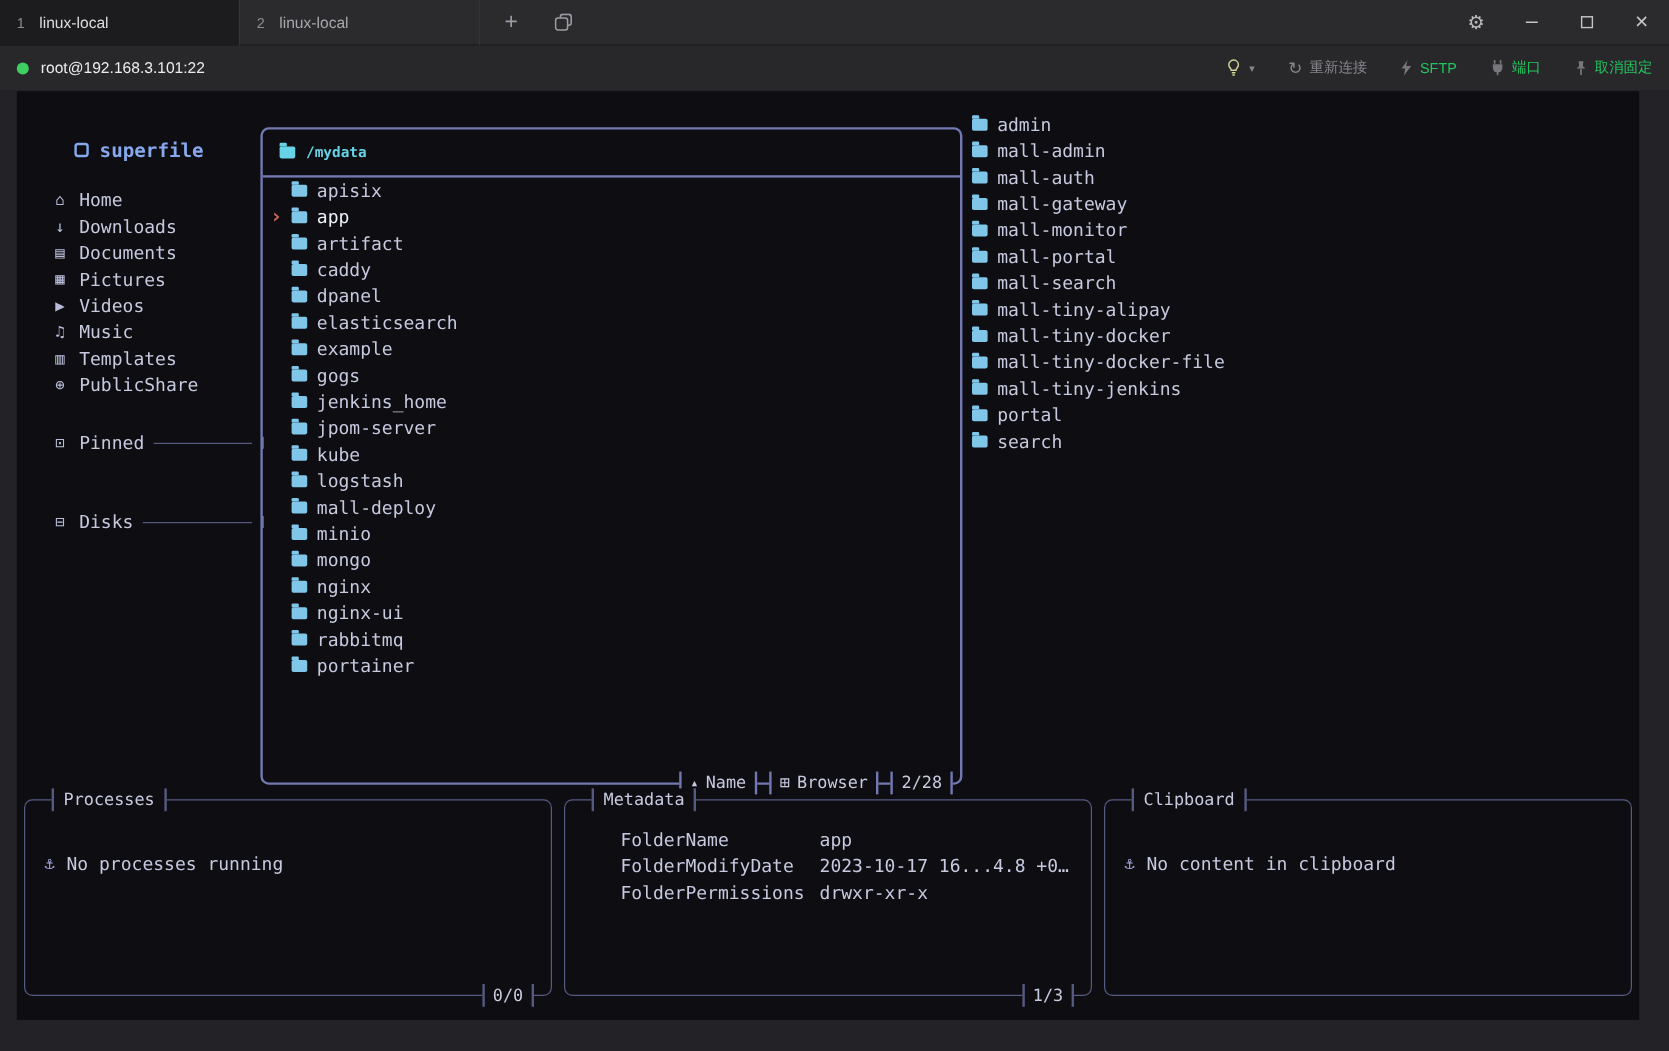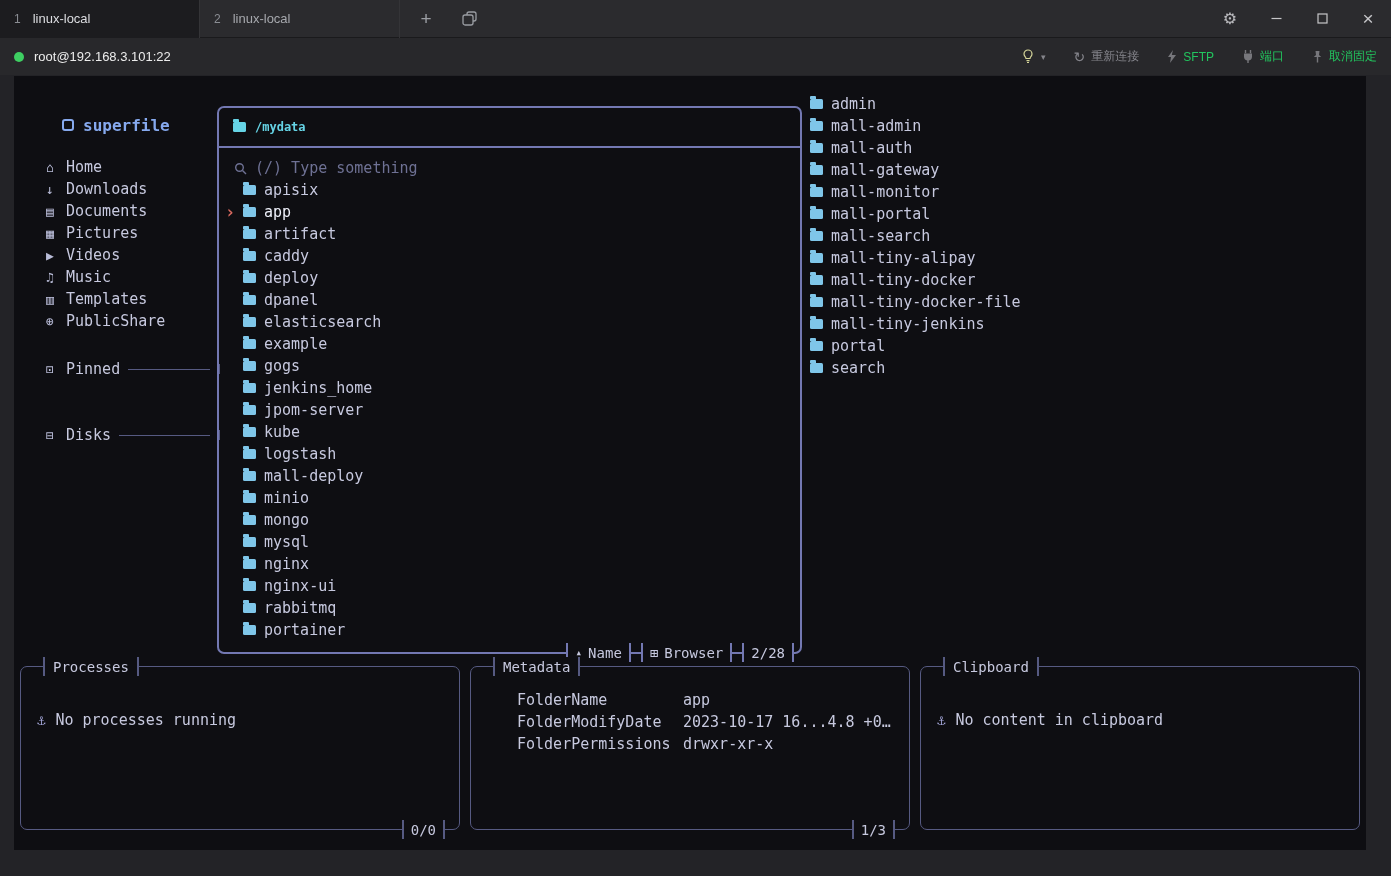--- a/index.html
+++ b/index.html
@@ -237,27 +237,20 @@
       <span class="line"></span>
       <span class="tick"></span>
     </div>
   </div>
 
   <div class="sf-panel">
     <div class="sf-header">
       <span class="fold cyan"></span>
       <span>/mydata</span>
     </div>
-    <div class="sf-search">
-      <svg width="13" height="13" viewBox="0 0 13 13">
-          <circle cx="5.5" cy="5.5" r="3.8" fill="none" stroke="#6e7194" stroke-width="1.4"></circle>
-          <path d="M8.5 8.5 12 12" stroke="#6e7194" stroke-width="1.4"></path>
-        </svg>
-      <span>(/) Type something</span>
-    </div>
     <div class="sf-list">
 
     <div class="sf-row">
         <span class="cursor">›</span>
         <span class="fold"></span>
         <span class="fname">apisix</span>
       </div>
         <div class="sf-row selected">
         <span class="cursor">›</span>
         <span class="fold"></span>
@@ -269,25 +262,20 @@
         <span class="fname">artifact</span>
       </div>
         <div class="sf-row">
         <span class="cursor">›</span>
         <span class="fold"></span>
         <span class="fname">caddy</span>
       </div>
         <div class="sf-row">
         <span class="cursor">›</span>
         <span class="fold"></span>
-        <span class="fname">deploy</span>
-      </div>
-        <div class="sf-row">
-        <span class="cursor">›</span>
-        <span class="fold"></span>
         <span class="fname">dpanel</span>
       </div>
         <div class="sf-row">
         <span class="cursor">›</span>
         <span class="fold"></span>
         <span class="fname">elasticsearch</span>
       </div>
         <div class="sf-row">
         <span class="cursor">›</span>
         <span class="fold"></span>
@@ -325,25 +313,20 @@
       </div>
         <div class="sf-row">
         <span class="cursor">›</span>
         <span class="fold"></span>
         <span class="fname">minio</span>
       </div>
         <div class="sf-row">
         <span class="cursor">›</span>
         <span class="fold"></span>
         <span class="fname">mongo</span>
-      </div>
-        <div class="sf-row">
-        <span class="cursor">›</span>
-        <span class="fold"></span>
-        <span class="fname">mysql</span>
       </div>
         <div class="sf-row">
         <span class="cursor">›</span>
         <span class="fold"></span>
         <span class="fname">nginx</span>
       </div>
         <div class="sf-row">
         <span class="cursor">›</span>
         <span class="fold"></span>
         <span class="fname">nginx-ui</span>

